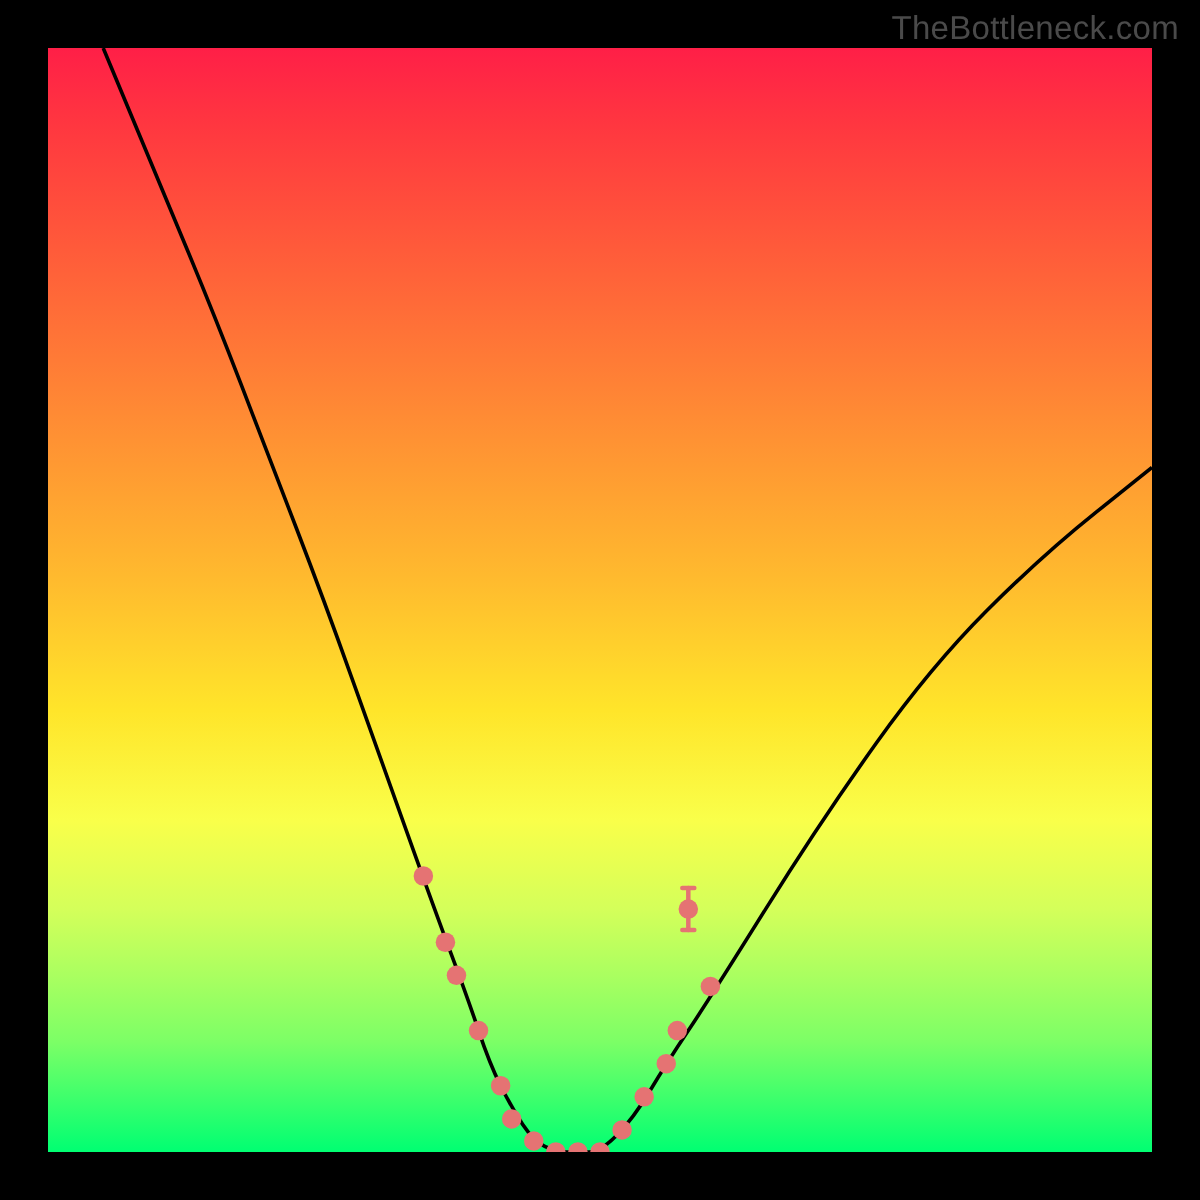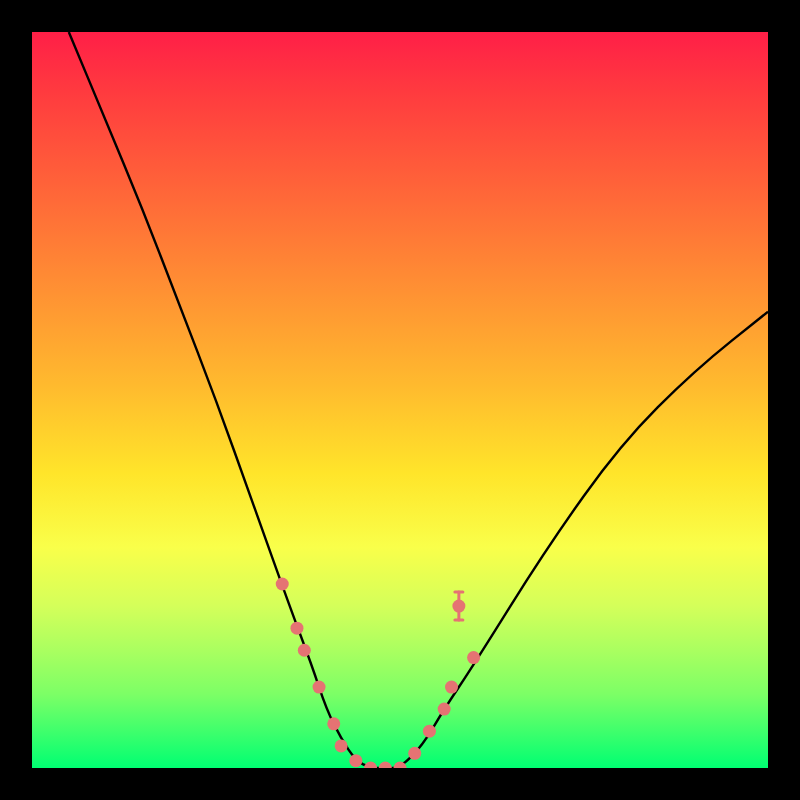--- a/index.html
+++ b/index.html
@@ -69,20 +69,21 @@
   }
   .dot {
     fill: #e57373;
   }
 </style>
 </head>
 <body>
 
 <div class="frame">
 
+  <div class="watermark">TheBottleneck.com</div>
 
   <div class="plot">
     <svg class="curve" viewBox="0 0 736 736" preserveAspectRatio="none">
 
       <path id="curve-path" fill="none" stroke="#000" stroke-width="2.4" d="M 36.800000000000004 0 Q 36.800000000000004 0 55.2 44.160000000000025 Q 73.60000000000001 88.32000000000005 92 132.48000000000002 Q 110.39999999999999 176.64 128.8 224.48 Q 147.20000000000002 272.32 165.60000000000002 320.15999999999997 Q 184 368 202.39999999999998 419.52 Q 220.79999999999998 471.04 239.2 522.5600000000001 Q 257.59999999999997 574.08 268.64 603.52 Q 279.68 632.96 287.04 655.04 Q 294.40000000000003 677.12 301.76 691.8399999999999 Q 309.12 706.56 316.48 717.5999999999999 Q 323.84 728.64 331.2 732.3199999999999 Q 338.56 736 345.91999999999996 736 Q 353.28 736 360.64 736 Q 368 736 379.04 724.96 Q 390.08000000000004 713.92 401.12 695.52 Q 412.16 677.12 426.88 655.04 Q 441.59999999999997 632.96 478.4 574.08 Q 515.1999999999999 515.2 552 463.68000000000006 Q 588.8000000000001 412.16 625.6 375.36 Q 662.4 338.55999999999995 699.2 309.12 T 736 279.68"></path>
 
       <g id="markers">
           <circle cx="250.24" cy="552" r="6.5" class="dot"></circle>
           <circle cx="264.96" cy="596.16" r="6.5" class="dot"></circle>
           <circle cx="272.32" cy="618.24" r="6.5" class="dot"></circle>

